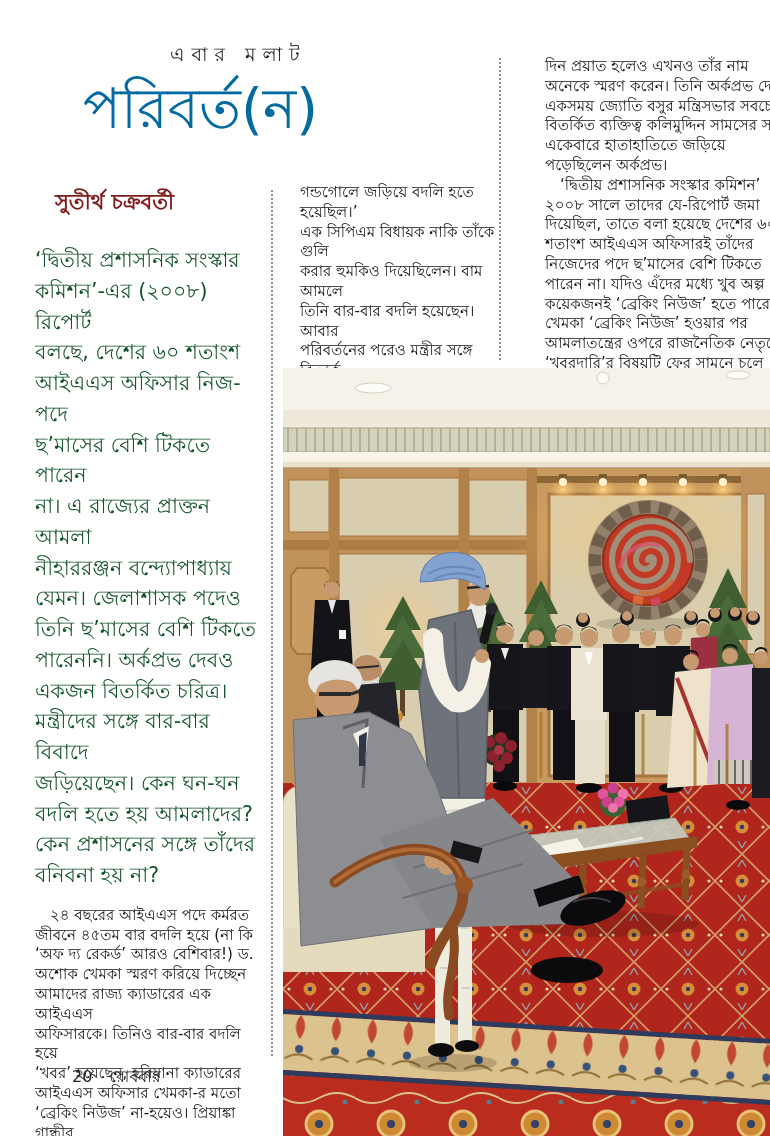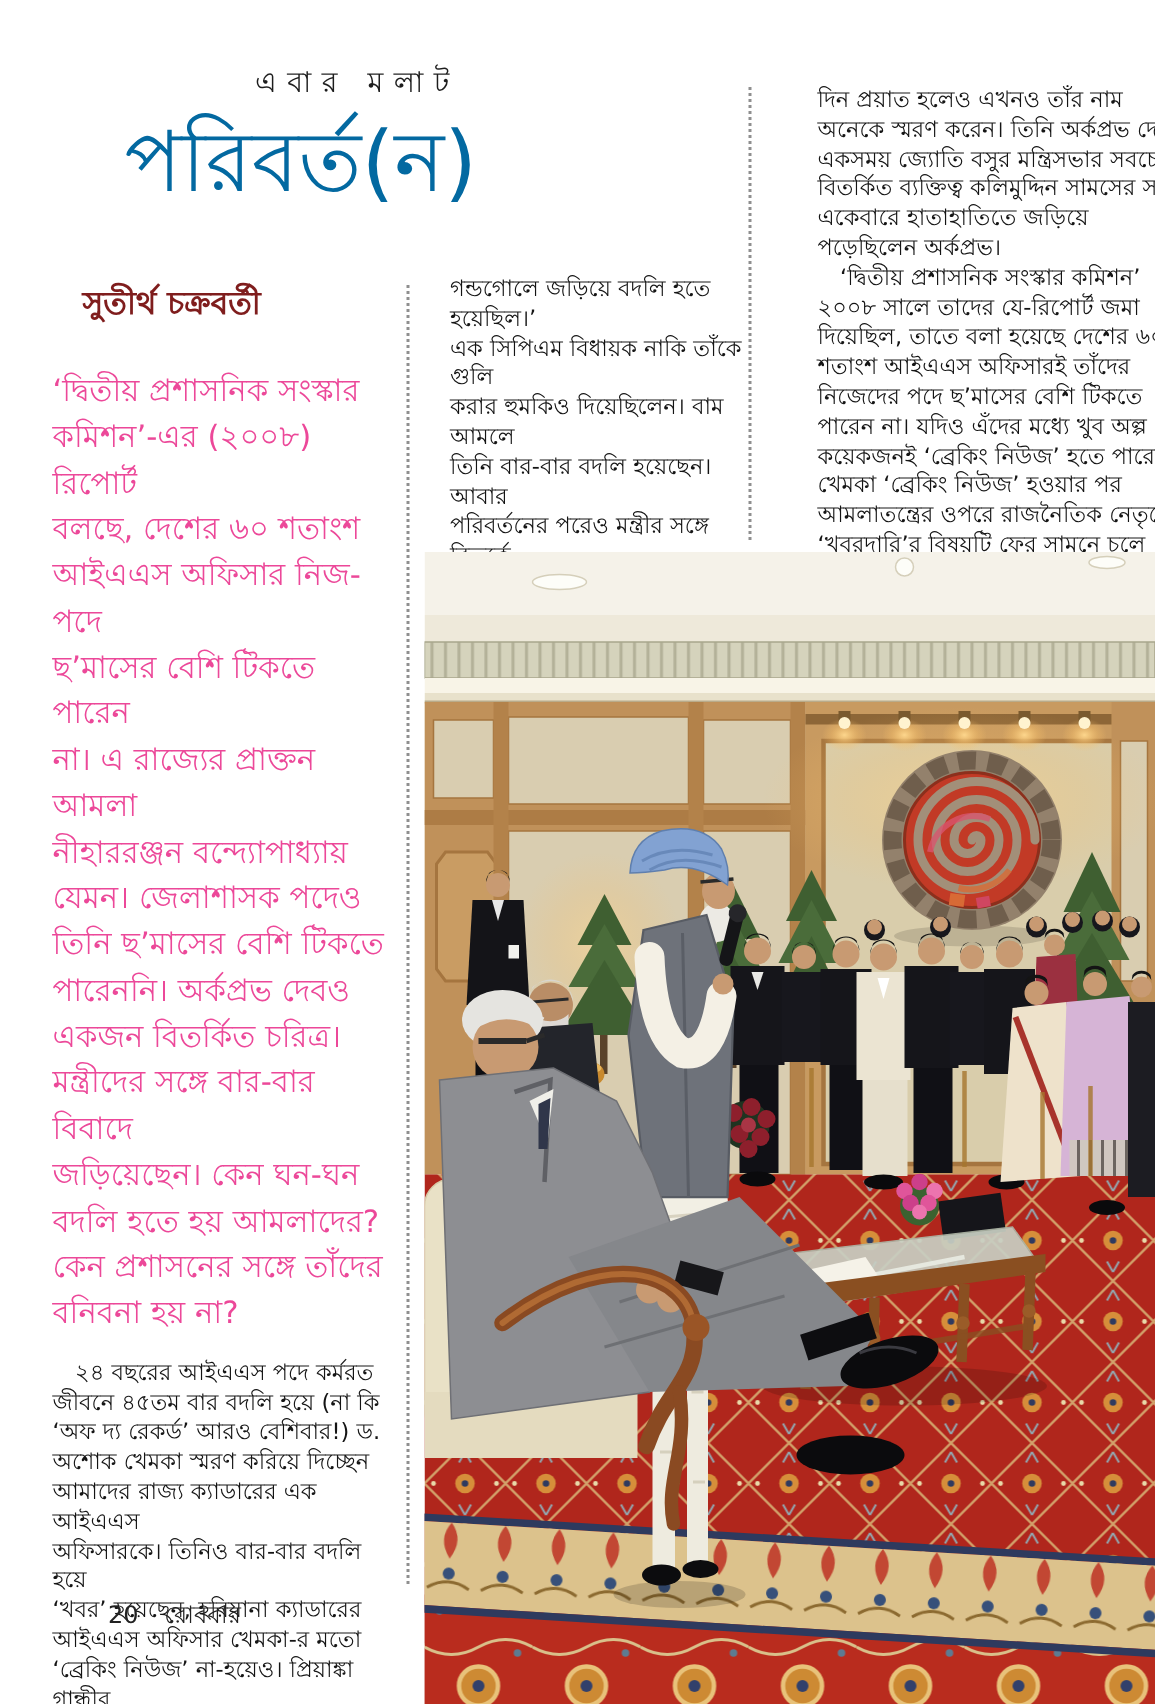--- a/index.html
+++ b/index.html
@@ -7,21 +7,21 @@
         font-family:"DejaVu Sans","Liberation Sans",sans-serif;color:#111;}
   .kicker{position:absolute;left:170px;top:40px;width:240px;text-align:left;
           font-size:19px;letter-spacing:7px;color:#1d1d1d;}
   .headline{position:absolute;left:28px;top:80px;width:345px;margin:0;text-align:center;
             font-size:56px;line-height:1.05;font-weight:normal;color:#0369a1;}
   .col{position:absolute;}
   .col-left{left:35px;top:186px;width:233px;}
   .col-mid{left:300px;top:183px;width:212px;}
   .col-right{left:509px;top:57px;width:258px;margin-left:36px;}
   .author{font-size:21px;color:#7f1d1d;margin:0 0 24px 20px;font-weight:bold;}
-  .intro{margin:0;font-size:20.5px;line-height:1.5;color:#ec4899;white-space:pre-line;}
+  .intro{margin:0;font-size:20.5px;line-height:1.5;color:#14532d;white-space:pre-line;}
   .body-txt{margin:0;font-size:15px;line-height:1.32;color:#141414;white-space:pre-line;}
   .col-left .body-txt{margin-top:15px;}
   .indent{text-indent:15px;}
   .vsep{position:absolute;width:0;border-left:2px dotted #8f8f8f;}
   .vsep-left{left:271px;top:190px;height:866px;}
   .vsep-right{left:499px;top:58px;height:302px;}
   .photo{position:absolute;left:283px;top:368px;width:487px;height:768px;}
   .photo svg{display:block;}
   .footer{position:absolute;left:72px;top:1064px;font-size:16px;color:#222;}
   .footer .mag{margin-left:12px;}

